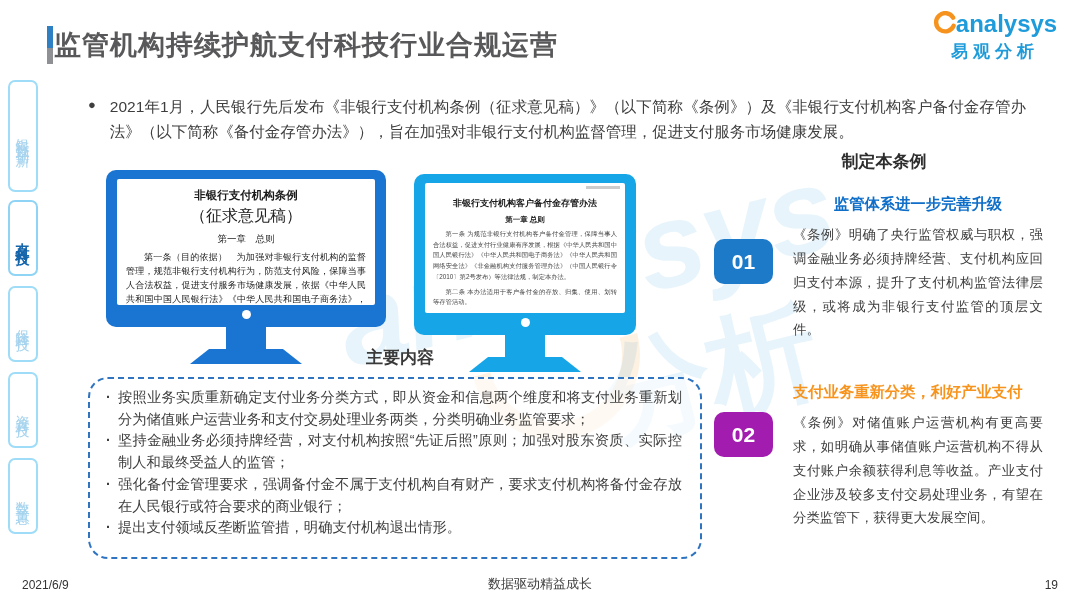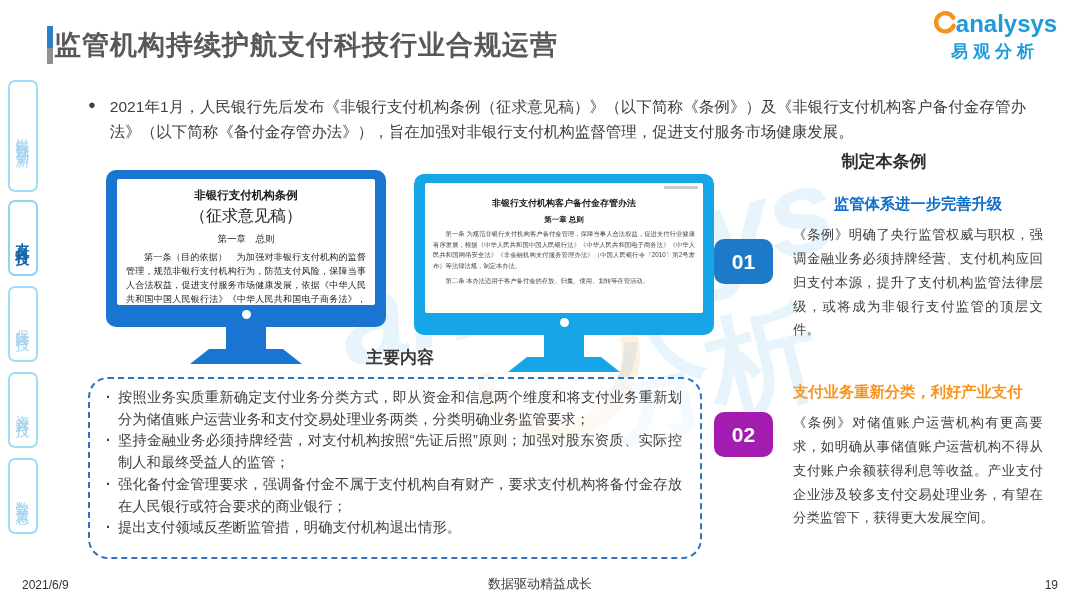--- a/index.html
+++ b/index.html
@@ -54,21 +54,21 @@
   .tab-5 { top:458px; height:76px; }
 
   
   .intro { position:absolute; left:88px; top:94px; width:938px; display:flex; z-index:2; }
   .intro-dot { font-size:13px; color:#3f3f3f; margin-right:14px; line-height:1.65; }
   .intro-text { font-size:15.5px; line-height:1.62; color:#3e3e3e; text-align:justify; }
 
   
   .monitor { position:absolute; z-index:2; }
   .monitor-left  { left:106px; top:170px; width:280px; }
-  .monitor-right { left:414px; top:174px; width:300px; }
+  .monitor-right { left:414px; top:174px; width:222px; }
   .m-frame { border-radius:10px; padding:9px 11px 3px; }
   .monitor-left  .m-frame { background:#1a75d2; }
   .monitor-right .m-frame { background:#16a6e8; }
   .m-screen { background:#ffffff; border-radius:2px; overflow:hidden; position:relative; }
   .monitor-left  .m-screen { height:126px; padding:7px 9px; }
   .monitor-right .m-screen { height:130px; padding:6px 8px; }
   .m-dot { width:9px; height:9px; border-radius:50%; background:#fff; margin:5px auto 5px; }
   .m-neck { width:40px; height:22px; margin:0 auto; }
   .m-base { width:112px; height:15px; margin:0 auto; clip-path:polygon(17% 0,83% 0,100% 100%,0 100%); }
   .monitor-left  .m-neck, .monitor-left  .m-base { background:#1a75d2; }

